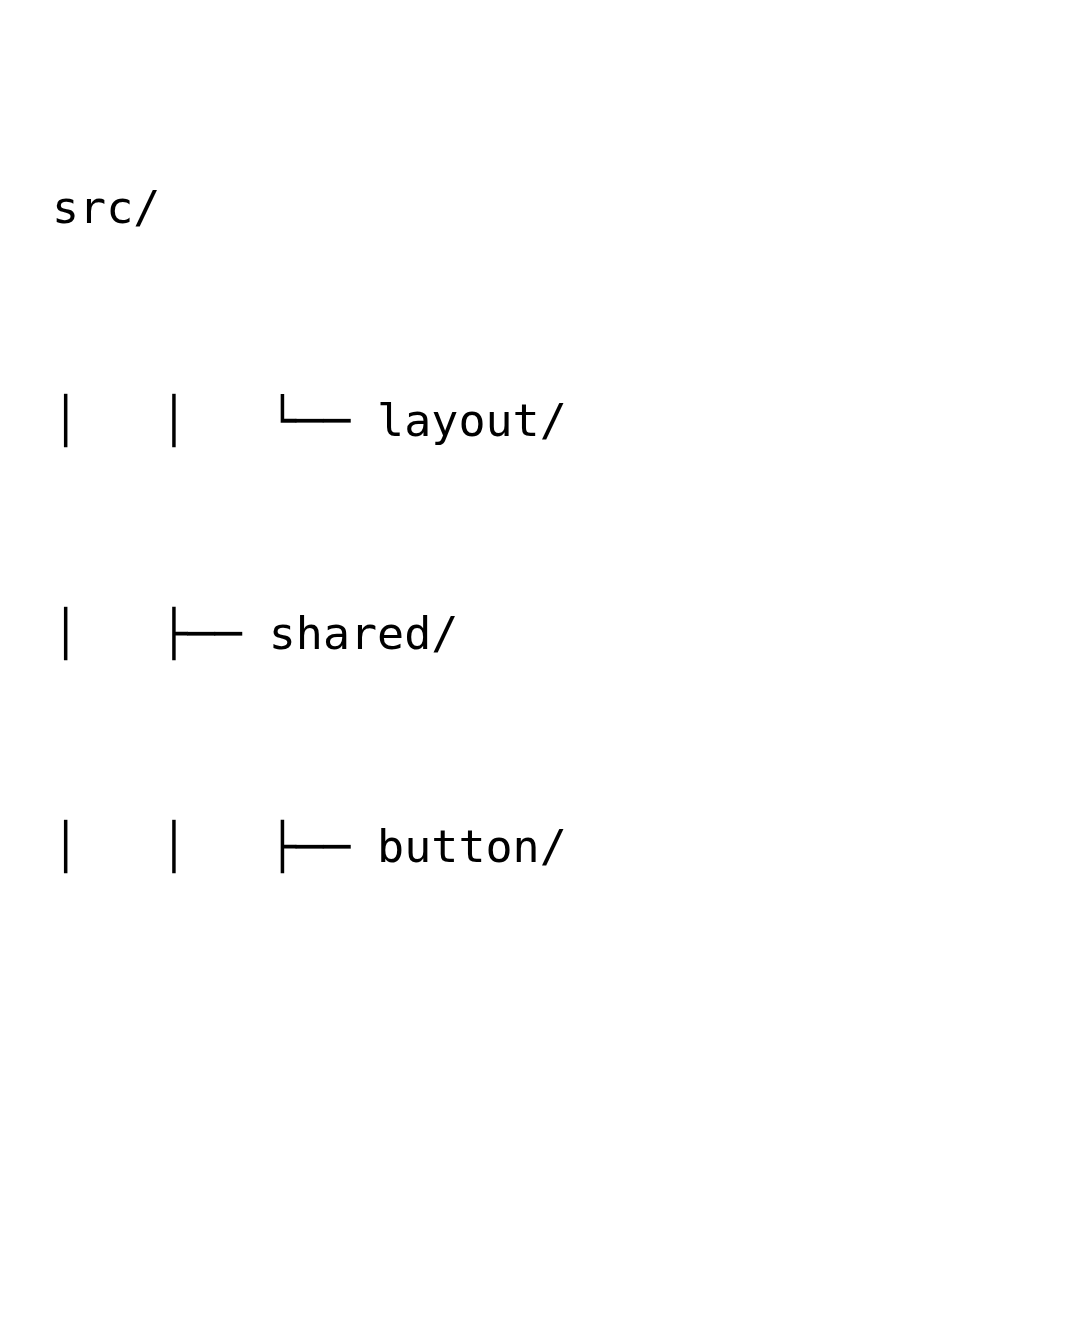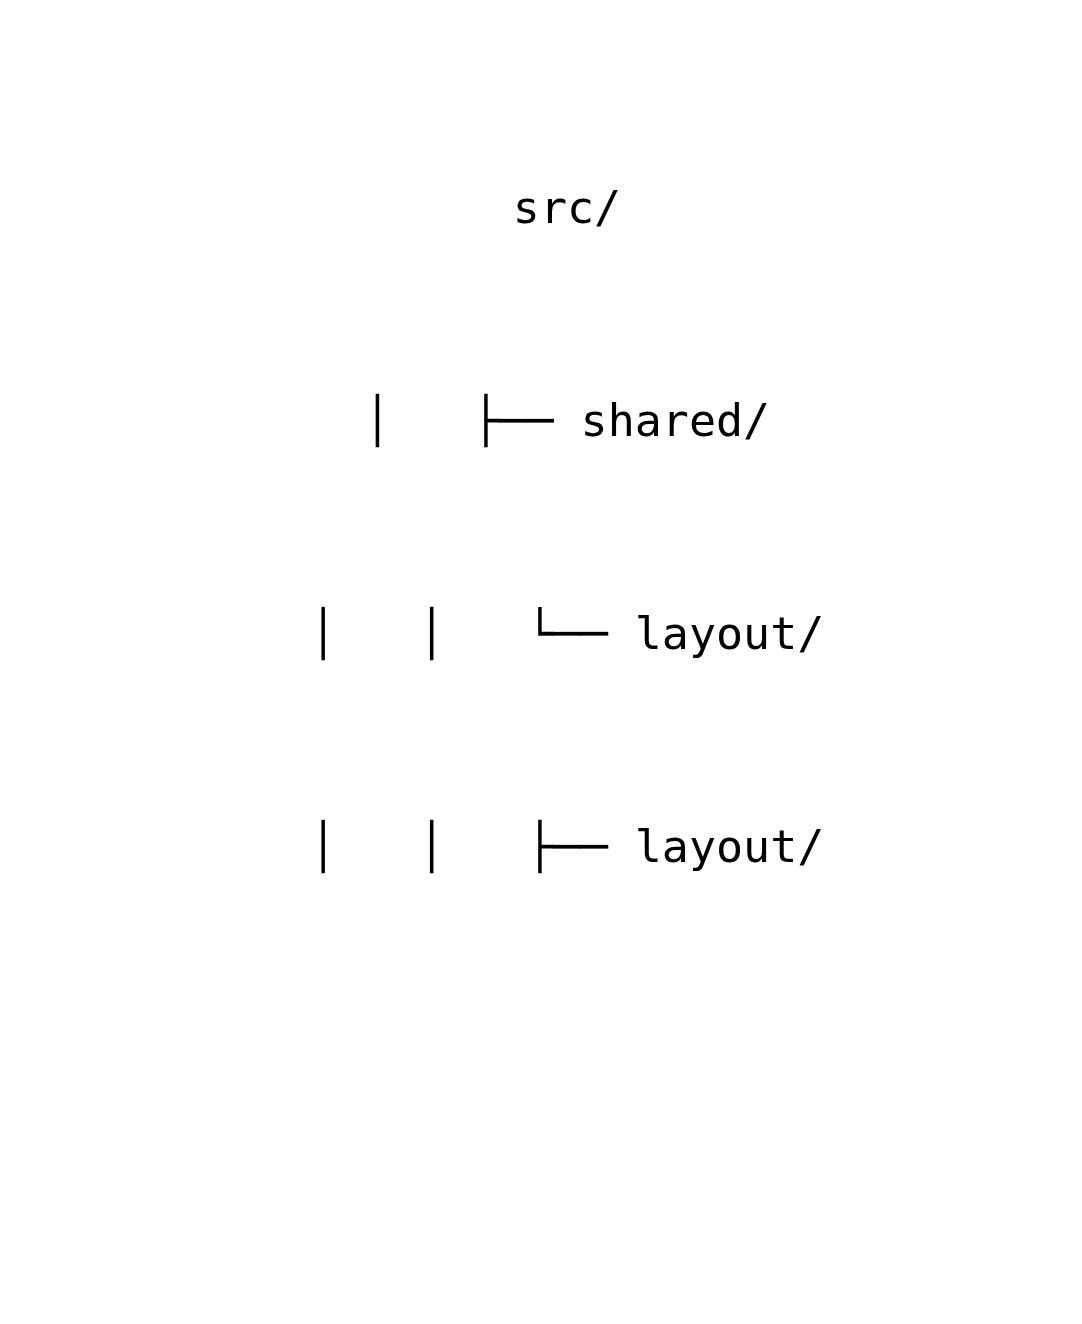--- a/index.html
+++ b/index.html
@@ -19,31 +19,30 @@
     font-size: 45px;
     line-height: 71px;
     font-weight: 400;
     color: #000000;
     white-space: pre;
     letter-spacing: 0;
   }
   .tree-line {
     white-space: pre;
     height: 71px;
-    text-align: center;
   }
 </style>
 </head>
 <body>
 
 <div class="tree">
   <div class="tree-line">src/</div>
+  <div class="tree-line">│   │   └── layout/</div>
   <div class="tree-line">│   ├── shared/</div>
-  <div class="tree-line">│   │   └── layout/</div>
-  <div class="tree-line">│   │   ├── layout/</div>
+  <div class="tree-line">│   │   ├── button/</div>
   
   
   
   
   
   
   
   
   
   

